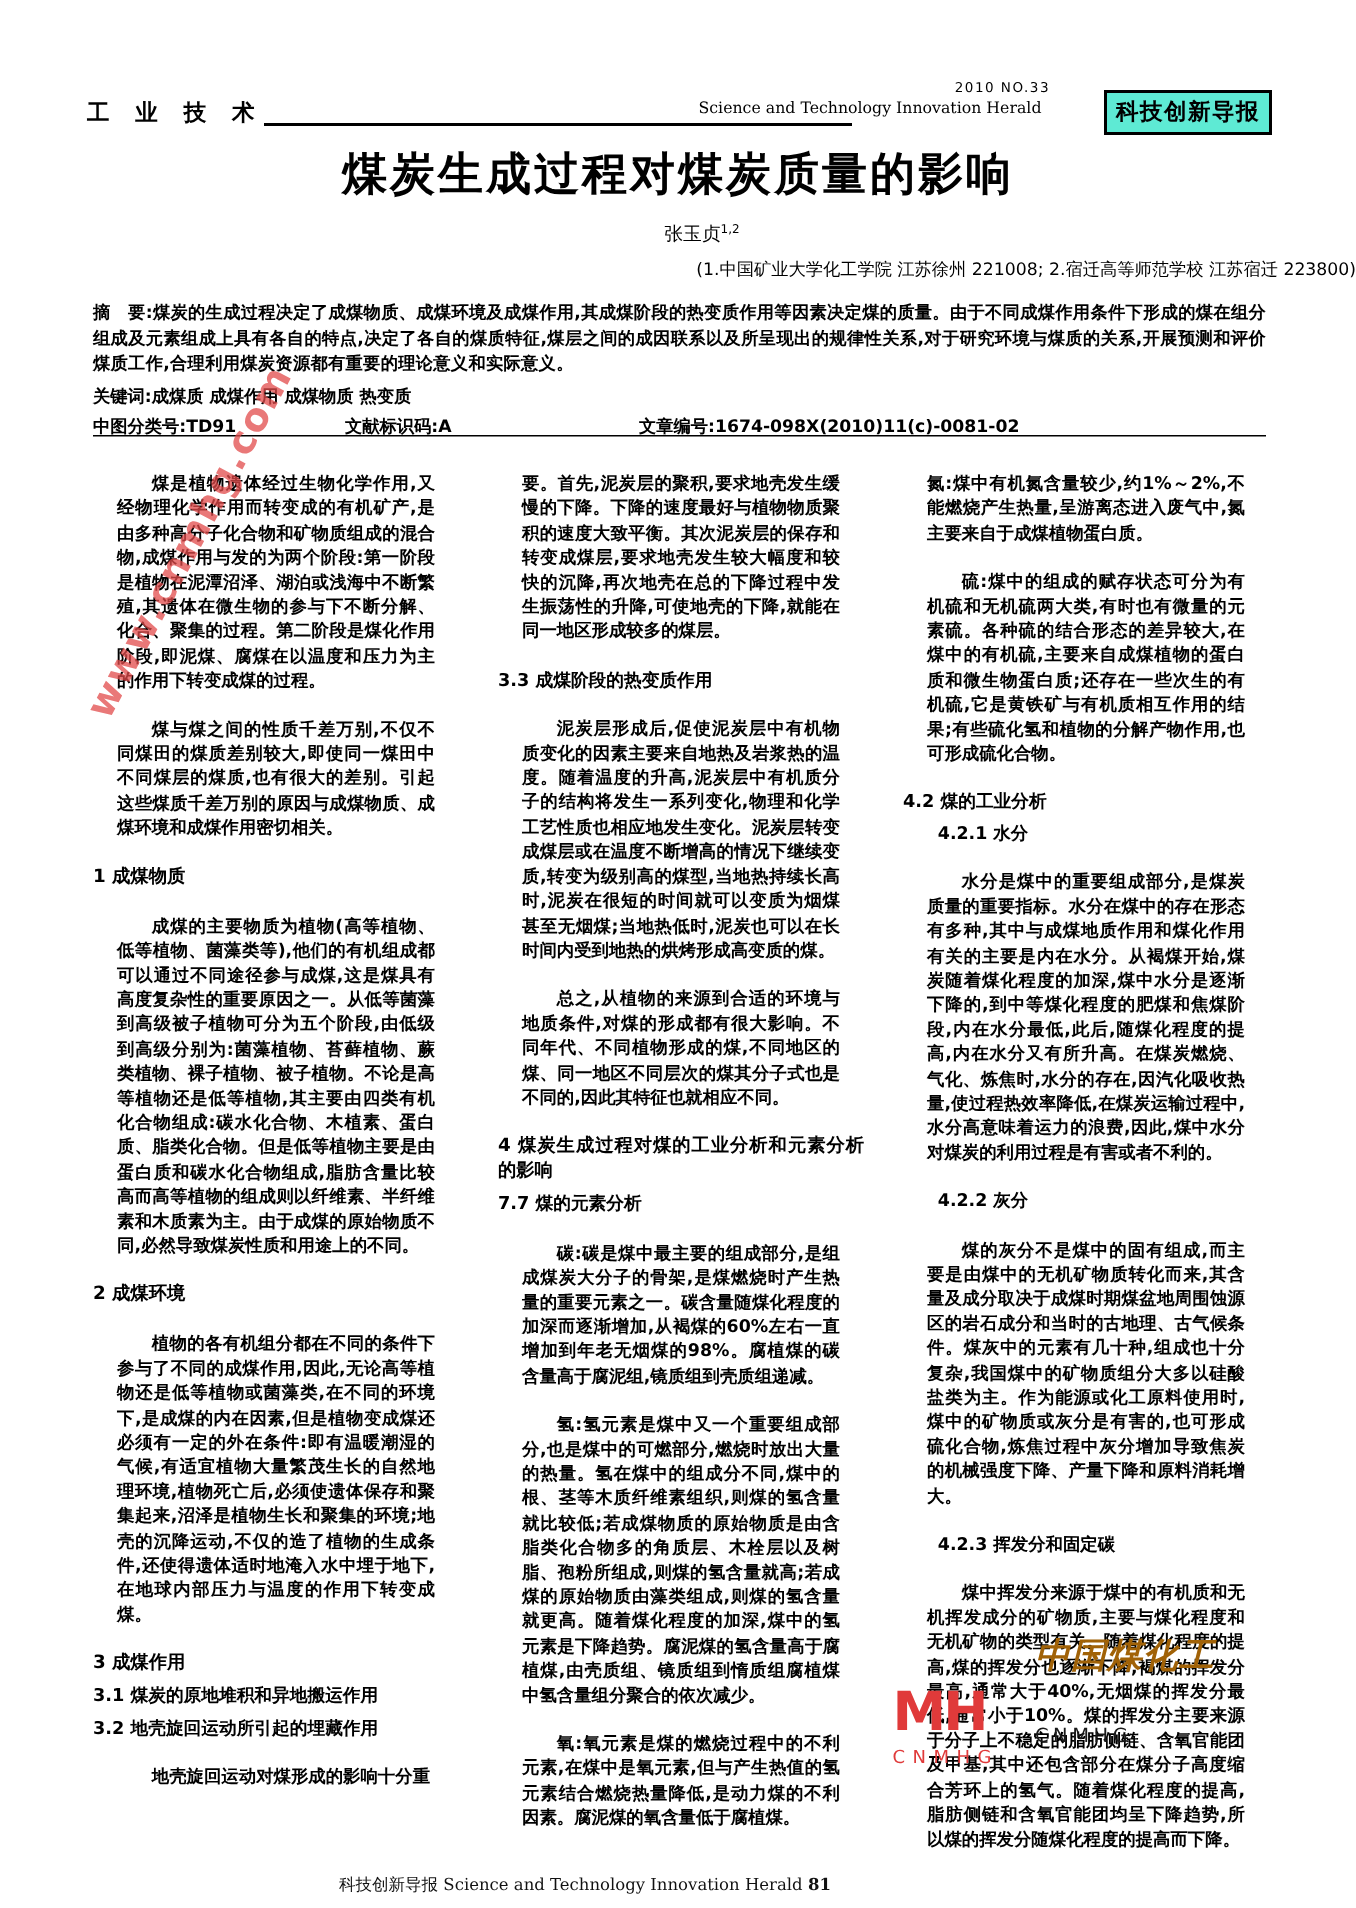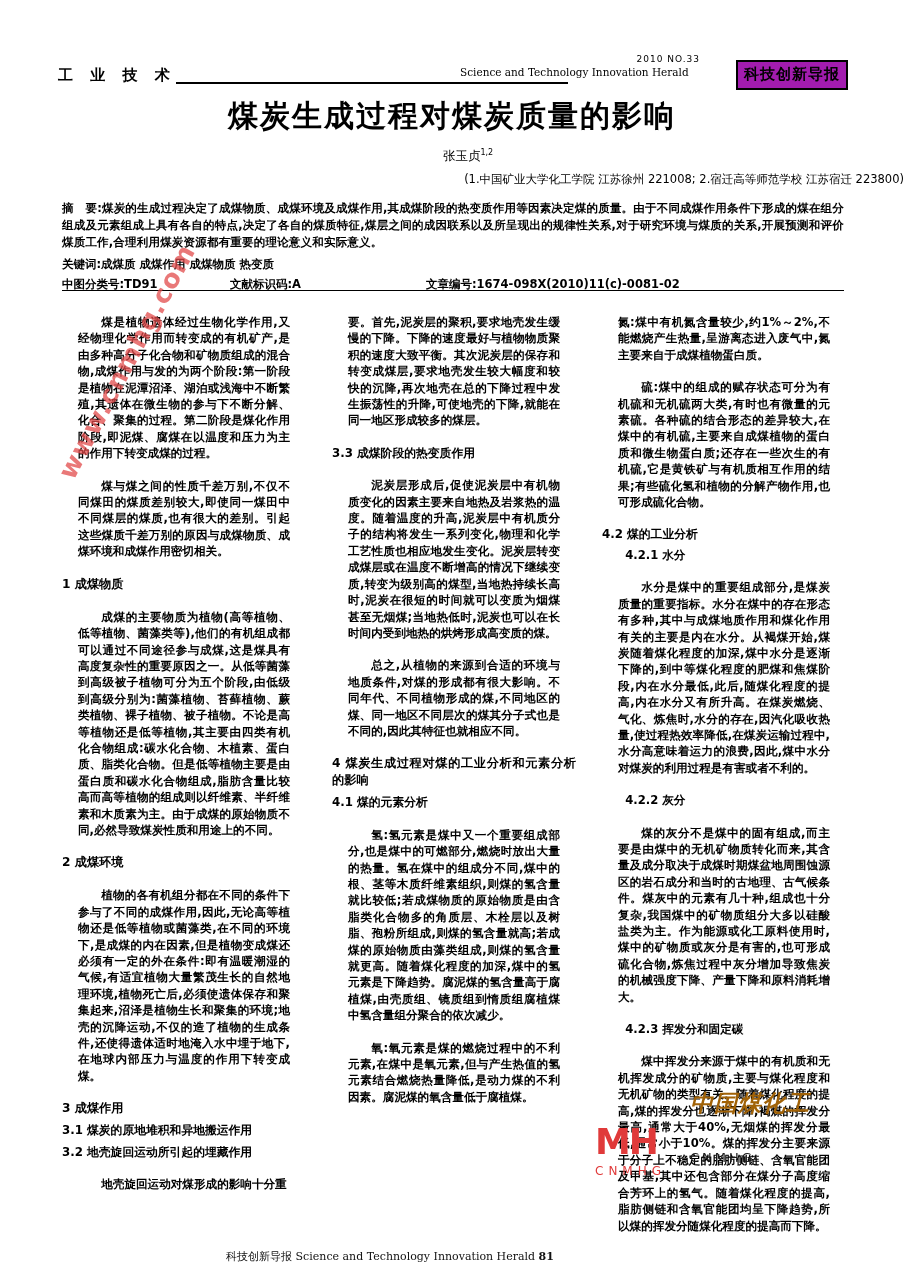--- a/index.html
+++ b/index.html
@@ -30,29 +30,29 @@
   }
   .mast-rule{
     position:absolute;left:118px;top:24px;width:392px;height:2px;background:#000;
   }
   .mast-issue{
     position:absolute;right:148px;top:-4px;
     font-size:9px;letter-spacing:1px;text-align:right;width:240px;
   }
   .mast-eng{
     position:absolute;right:148px;top:8px;
-    font-size:10.5px;text-align:left;width:240px;
+    font-size:10.5px;text-align:center;width:240px;
     font-family:"DejaVu Serif","Liberation Serif",serif;
   }
   .mast-box{
     position:absolute;right:0;top:2px;
     border:2px solid #000;
     padding:3px 6px 4px 6px;
     font-size:15px;font-weight:bold;letter-spacing:1px;
-    background:#a21caf;
+    background:#5eead4;
   }
   
   .title{
     position:absolute;left:0;top:96px;width:904px;text-align:center;
     font-size:30px;font-weight:bold;letter-spacing:2px;
   }
   .authors{
     position:absolute;left:16px;top:148px;width:904px;text-align:center;
     font-size:12.5px;
   }
@@ -190,21 +190,22 @@
         <h4>3.1 煤炭的原地堆积和异地搬运作用</h4>
         <h4>3.2 地壳旋回运动所引起的埋藏作用</h4>
         <p>地壳旋回运动对煤形成的影响十分重</p>
       </div>
     <div class="col col2" id="col2">
         <p class="noind">要。首先,泥炭层的聚积,要求地壳发生缓慢的下降。下降的速度最好与植物物质聚积的速度大致平衡。其次泥炭层的保存和转变成煤层,要求地壳发生较大幅度和较快的沉降,再次地壳在总的下降过程中发生振荡性的升降,可使地壳的下降,就能在同一地区形成较多的煤层。</p>
         <h4>3.3 成煤阶段的热变质作用</h4>
         <p>泥炭层形成后,促使泥炭层中有机物质变化的因素主要来自地热及岩浆热的温度。随着温度的升高,泥炭层中有机质分子的结构将发生一系列变化,物理和化学工艺性质也相应地发生变化。泥炭层转变成煤层或在温度不断增高的情况下继续变质,转变为级别高的煤型,当地热持续长高时,泥炭在很短的时间就可以变质为烟煤甚至无烟煤;当地热低时,泥炭也可以在长时间内受到地热的烘烤形成高变质的煤。</p>
         <p>总之,从植物的来源到合适的环境与地质条件,对煤的形成都有很大影响。不同年代、不同植物形成的煤,不同地区的煤、同一地区不同层次的煤其分子式也是不同的,因此其特征也就相应不同。</p>
         <h3>4 煤炭生成过程对煤的工业分析和元素分析的影响</h3>
-        <h4>4.1 煤的元素分析</h4>
+        <h4>7.7 煤的元素分析</h4>
+        <p>碳:碳是煤中最主要的组成部分,是组成煤炭大分子的骨架,是煤燃烧时产生热量的重要元素之一。碳含量随煤化程度的加深而逐渐增加,从褐煤的60%左右一直增加到年老无烟煤的98%。腐植煤的碳含量高于腐泥组,镜质组到壳质组递减。</p>
         <p>氢:氢元素是煤中又一个重要组成部分,也是煤中的可燃部分,燃烧时放出大量的热量。氢在煤中的组成分不同,煤中的根、茎等木质纤维素组织,则煤的氢含量就比较低;若成煤物质的原始物质是由含脂类化合物多的角质层、木栓层以及树脂、孢粉所组成,则煤的氢含量就高;若成煤的原始物质由藻类组成,则煤的氢含量就更高。随着煤化程度的加深,煤中的氢元素是下降趋势。腐泥煤的氢含量高于腐植煤,由壳质组、镜质组到惰质组腐植煤中氢含量组分聚合的依次减少。</p>
         <p>氧:氧元素是煤的燃烧过程中的不利元素,在煤中是氧元素,但与产生热值的氢元素结合燃烧热量降低,是动力煤的不利因素。腐泥煤的氧含量低于腐植煤。</p>
       </div>
     <div class="col col3" id="col3">
         <p class="noind">氮:煤中有机氮含量较少,约1%～2%,不能燃烧产生热量,呈游离态进入废气中,氮主要来自于成煤植物蛋白质。</p>
         <p>硫:煤中的组成的赋存状态可分为有机硫和无机硫两大类,有时也有微量的元素硫。各种硫的结合形态的差异较大,在煤中的有机硫,主要来自成煤植物的蛋白质和微生物蛋白质;还存在一些次生的有机硫,它是黄铁矿与有机质相互作用的结果;有些硫化氢和植物的分解产物作用,也可形成硫化合物。</p>
         <h4>4.2 煤的工业分析</h4>
         <h5>4.2.1 水分</h5>
         <p>水分是煤中的重要组成部分,是煤炭质量的重要指标。水分在煤中的存在形态有多种,其中与成煤地质作用和煤化作用有关的主要是内在水分。从褐煤开始,煤炭随着煤化程度的加深,煤中水分是逐渐下降的,到中等煤化程度的肥煤和焦煤阶段,内在水分最低,此后,随煤化程度的提高,内在水分又有所升高。在煤炭燃烧、气化、炼焦时,水分的存在,因汽化吸收热量,使过程热效率降低,在煤炭运输过程中,水分高意味着运力的浪费,因此,煤中水分对煤炭的利用过程是有害或者不利的。</p>
         <h5>4.2.2 灰分</h5>

